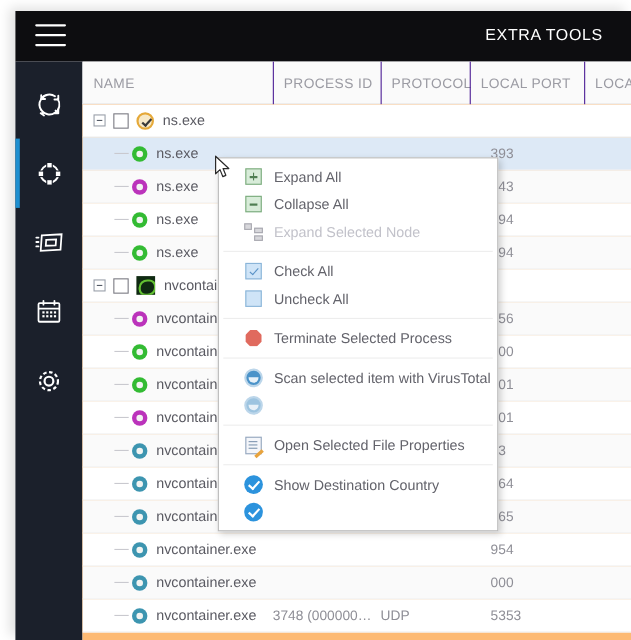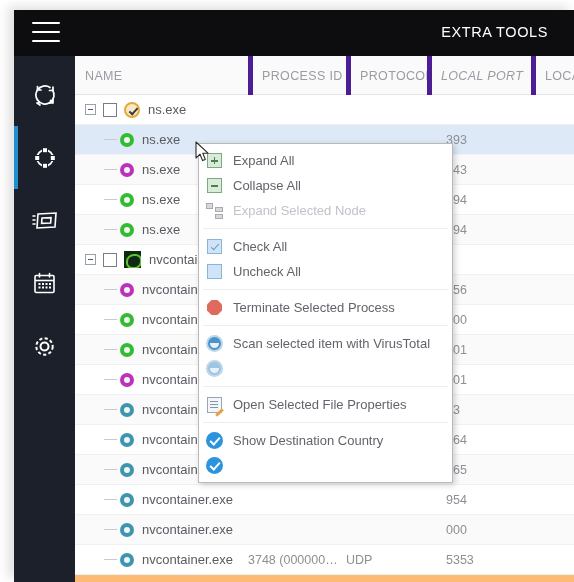--- a/index.html
+++ b/index.html
@@ -89,21 +89,21 @@
     border-bottom: 1px solid #e4e4e4;
   }
   .th {
     position: absolute;
     top: 0; height: 39px;
     display: flex;
     align-items: center;
     font-size: 12.5px;
     letter-spacing: 0.35px;
     color: #9b9ba3;
-    border-left: 5px solid #4c1d95;
+    border-left: 1px solid #4c1d95;
     padding-left: 9px;
     cursor: pointer;
     white-space: nowrap;
   }
   .th.first { border-left: none; padding-left: 10px; }
 
   
   .rows {
     position: absolute;
     left: 75px; top: 95px;
@@ -236,21 +236,21 @@
     background: #ffffff;
     border: 1px solid #b9b9b9;
     box-shadow: 2px 2px 6px rgba(0,0,0,0.18);
     padding: 4px 0 4px 0;
     z-index: 50;
   }
   .ctx-item {
     height: 25px;
     display: flex;
     align-items: center;
-    padding-left: 5px;
+    padding-left: 21px;
     font-size: 13px;
     color: #63636b;
     cursor: pointer;
     white-space: nowrap;
   }
   .ctx-item.disabled { color: #c2c2ca; cursor: default; }
   .ctx-icon {
     width: 21px; height: 21px;
     margin-right: 8px;
     flex: 0 0 auto;
@@ -459,21 +459,21 @@
   <div class="table-header">
     <div class="th first" style="left:0px;width:173px;">
         <span>NAME</span>
       </div>
     <div class="th" style="left:173px;width:98px;">
         <span>PROCESS ID</span>
       </div>
     <div class="th" style="left:271px;width:81px;text-align:center;">
         <span>PROTOCOL</span>
       </div>
-    <div class="th" style="left:352px;width:104px;font-style:italic;">
+    <div class="th" style="left:352px;width:104px;">
         <span>LOCAL PORT</span>
       </div>
     <div class="th" style="left:456px;width:60px;">
         <span>LOCAL</span>
       </div>
   </div>
 
   <div class="rows" id="rows-container">
       <div class="row">
         <div class="cell-name" style="left: 10px;">

